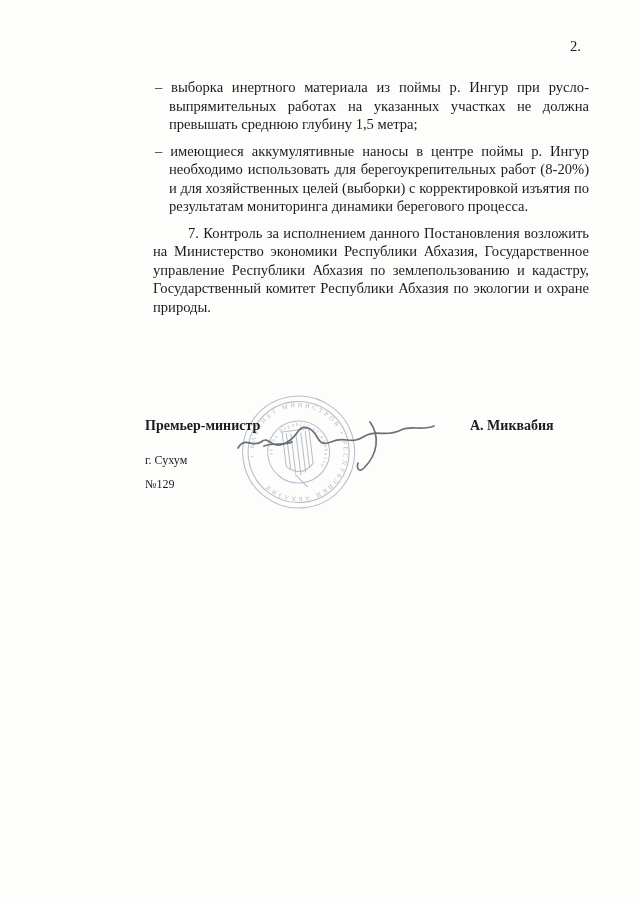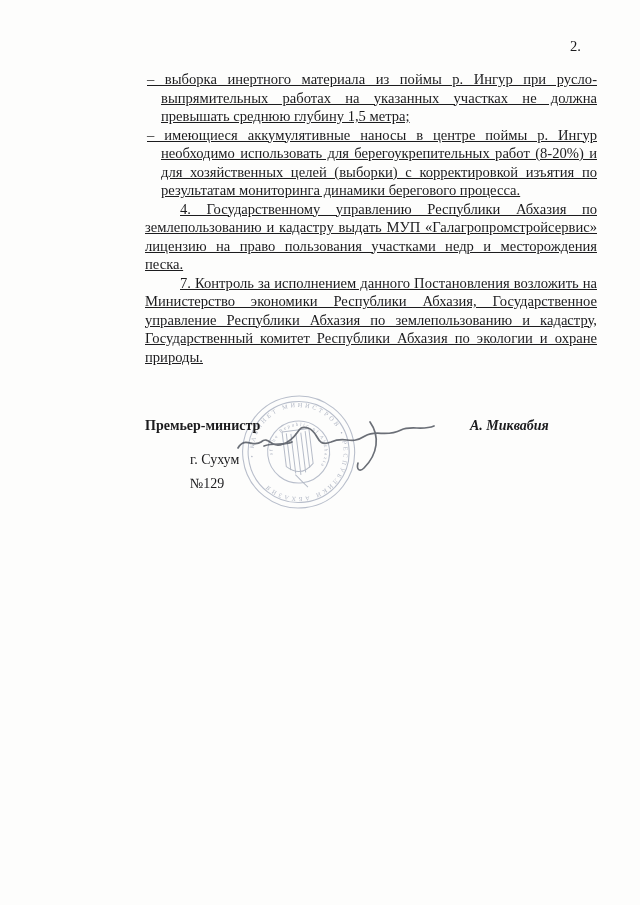--- a/index.html
+++ b/index.html
@@ -25,22 +25,21 @@
   .doc-body {
     position: absolute;
     left: 145px;
     top: 70px;
     width: 452px;
     font-size: 14.6px;
     line-height: 18.5px;
     text-align: justify;
   }
   .doc-body p {
-    margin: 0;
-    text-decoration: underline;
+    margin: 8px;
   }
   .doc-body p.dash {
     padding-left: 16px;
     text-indent: -14px;
   }
   .doc-body p.num {
     text-indent: 35px;
   }
   .sig-row {
     position: absolute;
@@ -48,33 +47,31 @@
     left: 145px;
     width: 452px;
     height: 20px;
     font-size: 14px;
     font-weight: bold;
   }
   .sig-name {
     position: absolute;
     left: 325px;
     top: 0;
-    font-style: italic;
   }
   .sig-title {
     position: absolute;
     left: 0;
     top: 0;
   }
   .sig-details {
     position: absolute;
     left: 145px;
     top: 448px;
-    font-size: 14px;
-    margin-left: 45px;
+    font-size: 12px;
   }
   .sig-details div {
     height: 24px;
     line-height: 24px;
   }
   .stamp {
     position: absolute;
     left: 233px;
     top: 392px;
     transform: rotate(-7deg);
@@ -91,21 +88,20 @@
 </head>
 <body>
 
 <div class="page">
 
   <div class="page-number">2.</div>
 
   <div class="doc-body">
     <p class="dash">– выборка инертного материала из поймы р. Ингур при русло-выпрямительных работах на указанных участках не должна превышать среднюю глубину 1,5 метра;</p>
     <p class="dash">– имеющиеся аккумулятивные наносы в центре поймы р. Ингур необходимо использовать для берегоукрепительных работ (8-20%) и для хозяйственных целей (выборки) с корректировкой изъятия по результатам мониторинга динамики берегового процесса.</p>
-    <p class="num">4. Государственному управлению Республики Абхазия по землепользованию и кадастру выдать МУП «Галагропромстройсервис» лицензию на право пользования участками недр и месторождения песка.</p>
     <p class="num">7. Контроль за исполнением данного Постановления возложить на Министерство экономики Республики Абхазия, Государственное управление Республики Абхазия по землепользованию и кадастру, Государственный комитет Республики Абхазия по экологии и охране природы.</p>
   </div>
 
   <svg class="stamp" width="132" height="126" viewBox="0 0 132 126">
     <defs>
       <path id="outerArc" d="M 66,60 m -45,0 a 45,45 0 1,1 90,0 a 45,45 0 1,1 -90,0"></path>
       <path id="innerArc" d="M 66,60 m -26,0 a 26,26 0 1,1 52,0 a 26,26 0 1,1 -52,0"></path>
     </defs>
     <g fill="none" stroke="#adb4c3" stroke-width="1.1">
       <circle cx="66" cy="60" r="56"></circle>

